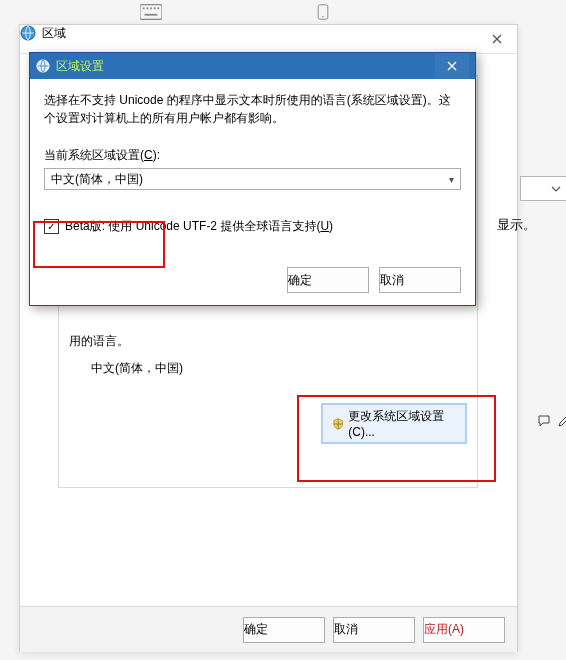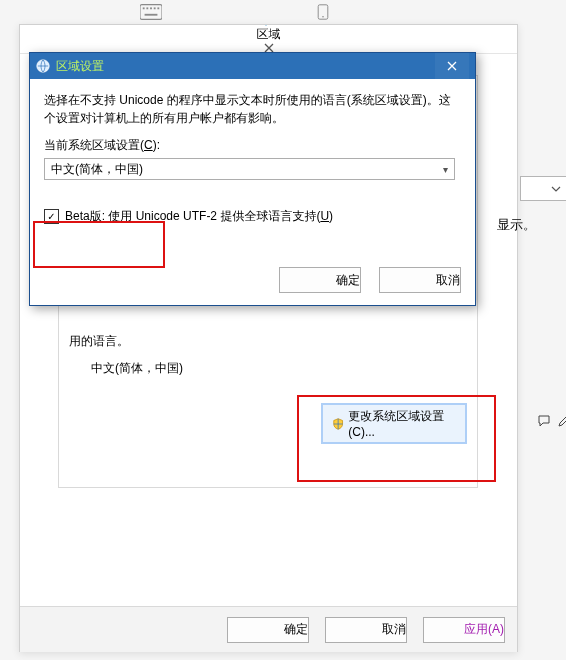--- a/index.html
+++ b/index.html
@@ -1,48 +1,48 @@
 <!DOCTYPE html>
 <html><head>
 <meta charset="utf-8">
 <style>
   html,body{margin:0;padding:0;width:566px;height:660px;background:#f5f5f5;font-family:"Segoe UI","Microsoft YaHei",sans-serif;font-size:12px;color:#000;overflow:hidden;}
   .canvas{position:relative;width:566px;height:660px;}
   
   .parent-window{position:absolute;left:19px;top:24px;width:497px;height:626px;background:#fff;border:1px solid #d0d0d0;box-shadow:0 2px 8px rgba(0,0,0,0.1);}
-  .parent-titlebar{height:28px;display:flex;align-items:center;padding:0 8px;border-bottom:1px solid #e5e5e5;flex-direction:column;}
+  .parent-titlebar{height:28px;display:flex;align-items:flex-start;padding:0 0;border-bottom:1px solid #e5e5e5;}
   .parent-titlebar .globe{width:16px;height:16px;margin-right:6px;}
   .parent-titlebar .title{flex:1;font-size:12px;}
   .parent-titlebar .close{width:40px;height:28px;display:flex;align-items:center;justify-content:center;color:#444;}
   .parent-body{position:relative;height:calc(100% - 28px);}
   .content-frame{position:absolute;left:38px;top:21px;width:418px;height:411px;border:1px solid #d9d9d9;background:#fff;}
   .frame-inner{position:absolute;left:10px;top:257px;right:10px;}
   .frag-text{font-size:12px;}
   .non-unicode-line{margin-top:8px;}
   .current-lang{margin:10px 0 0 22px;}
   .change-btn-wrap{position:absolute;left:252px;top:70px;}
   .change-btn{display:inline-flex;align-items:center;padding:4px 10px;border:1px solid #aecff7;background:#eaf3fd;font-size:12px;box-shadow:inset 0 0 0 1px #aecff7;}
   .red-box-1{position:absolute;border:2px solid #d11;pointer-events:none;}
   .red-box-right{position:absolute;border:2px solid #d11;pointer-events:none;}
   .side-dropdown{position:absolute;left:520px;top:176px;width:40px;height:23px;border:1px solid #b5b5b5;background:#fff;display:flex;align-items:center;justify-content:flex-end;padding-right:6px;}
   .side-text{position:absolute;left:497px;top:216px;font-size:13px;text-align:right;}
   .side-icons{position:absolute;left:537px;top:414px;display:flex;gap:6px;align-items:center;color:#333;font-size:14px;}
   .side-icons span{display:inline-block;}
   .parent-buttons{position:absolute;left:0;right:0;bottom:0;height:45px;border-top:1px solid #d9d9d9;background:#f3f3f3;display:flex;align-items:center;justify-content:flex-end;gap:8px;padding-right:12px;}
-  .btn{min-width:80px;height:24px;border:1px solid #adadad;background:#fdfdfd;font-size:12px;display:flex;align-items:center;justify-content:flex-end;margin-left:8px;}
-  .btn.disabled{color:#a21caf;}
+  .btn{min-width:80px;height:24px;border:1px solid #adadad;background:#fdfdfd;font-size:12px;display:flex;align-items:center;justify-content:flex-start;}
+  .btn.disabled{color:#b91c1c;}
   
   .child-dialog{position:absolute;left:29px;top:52px;width:445px;height:252px;background:#fff;border:1px solid #1b4f8f;box-shadow:3px 3px 10px rgba(0,0,0,0.35);}
   .child-titlebar{height:26px;background:#2c70b7;color:#bef264;display:flex;align-items:center;padding:0 6px;}
   .child-titlebar .globe{width:14px;height:14px;margin-right:6px;}
   .child-titlebar .title{flex:1;font-size:12px;}
   .child-titlebar .close{width:34px;height:26px;display:flex;align-items:center;justify-content:center;background:rgba(255,255,255,0.05);color:#fff;}
-  .child-body{padding:12px 20px 10px 14px;position:relative;height:calc(100% - 26px);box-sizing:border-box;}
+  .child-body{padding:12px 14px 10px 14px;position:relative;height:calc(100% - 26px);box-sizing:border-box;}
   .desc{font-size:12px;line-height:1.5;}
-  .label-row{margin-top:10px;font-size:12px;}
+  .label-row{margin-top:20px;font-size:12px;}
   .combo{margin-top:4px;height:22px;border:1px solid #adadad;background:#fff;display:flex;align-items:center;padding:0 6px;justify-content:space-between;width:100%;box-sizing:border-box;}
   .combo .caret{font-size:10px;color:#555;}
   .check-row{display:flex;align-items:center;margin-top:28px;font-size:12px;}
   .checkbox{width:13px;height:13px;border:1px solid #333;margin-right:6px;display:flex;align-items:center;justify-content:center;font-size:10px;line-height:1;}
   .child-buttons{position:absolute;right:14px;bottom:12px;display:flex;gap:10px;}
   .underline{text-decoration:underline;}
   .shield{width:14px;height:14px;margin-right:4px;}
   .top-icons{position:absolute;left:140px;top:4px;display:flex;gap:150px;color:#6a6a6a;}
   .top-icons svg{width:22px;height:16px;}
 </style>

